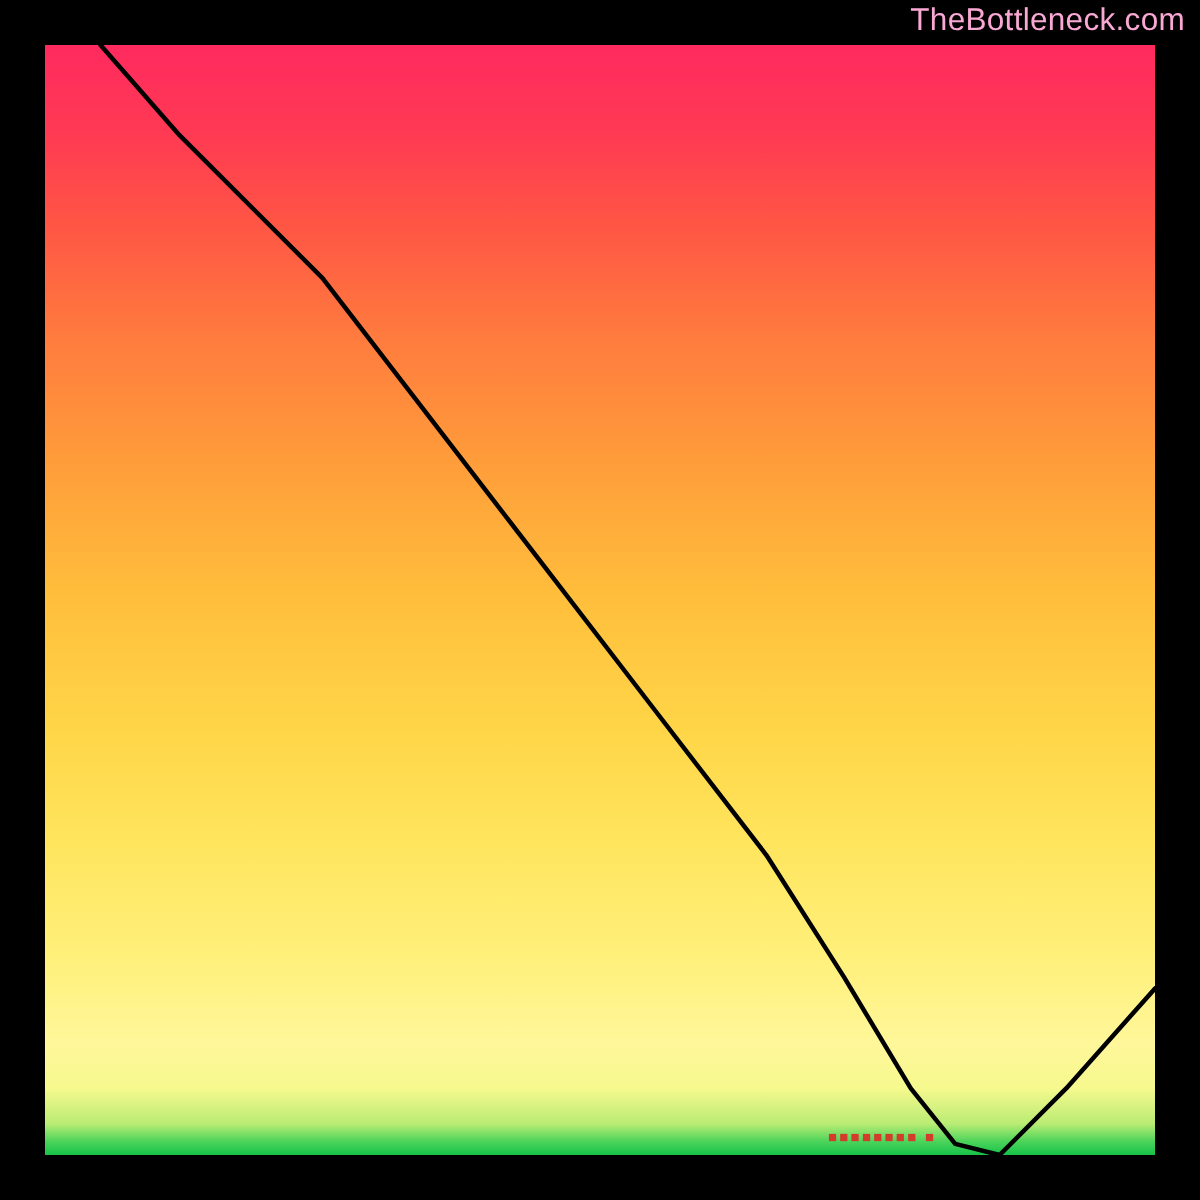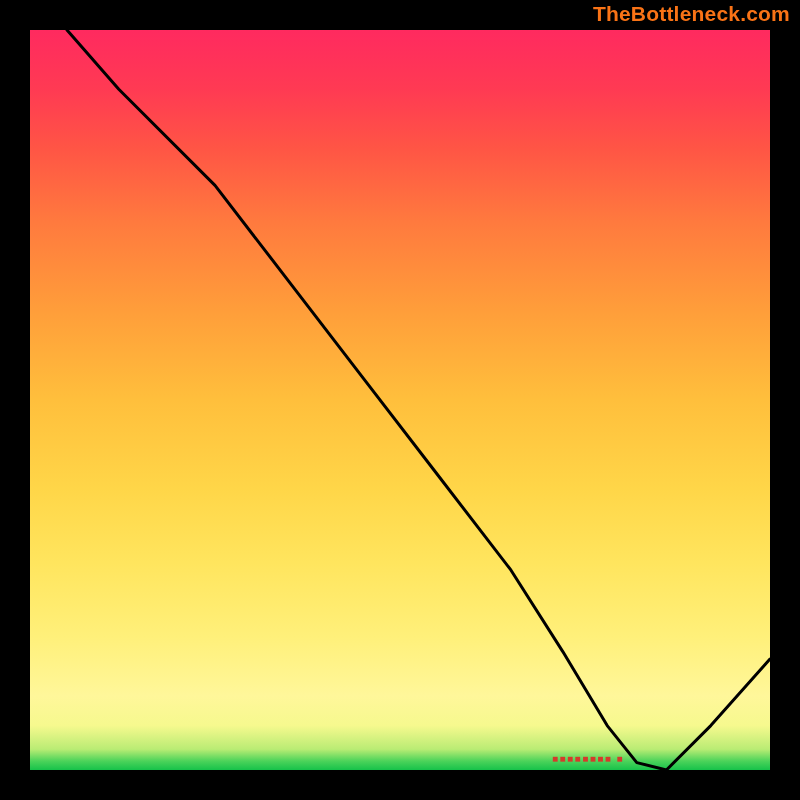--- a/index.html
+++ b/index.html
@@ -14,23 +14,23 @@
   .frame {
     position: relative;
     width: 800px;
     height: 800px;
     background: #000;
   }
   .watermark {
     position: absolute;
     top: 2px;
     right: 10px;
-    color: #f97316;
+    color: #f9a8d4;
     font-size: 21px;
-    font-weight: 700;
+    font-weight: 400;
     letter-spacing: 0.2px;
   }
   .plot-outer {
     position: absolute;
     left: 30px;
     top: 30px;
     width: 740px;
     height: 740px;
     background: #000;
   }

